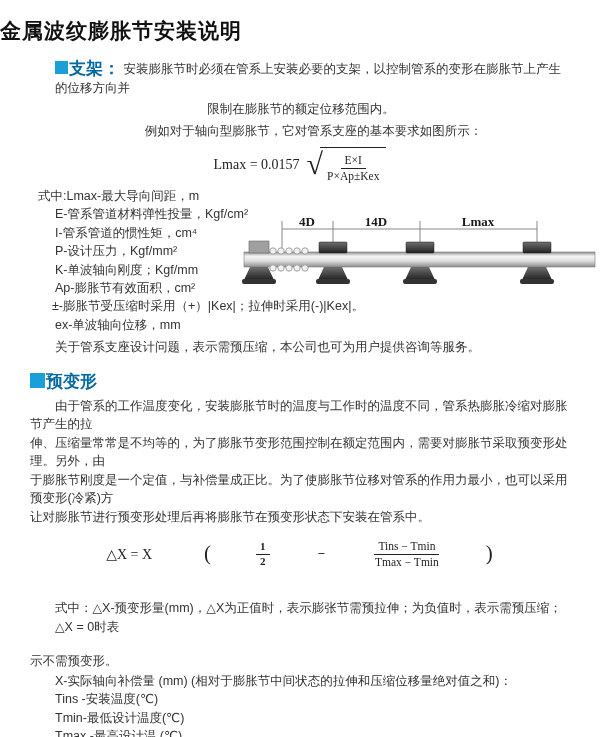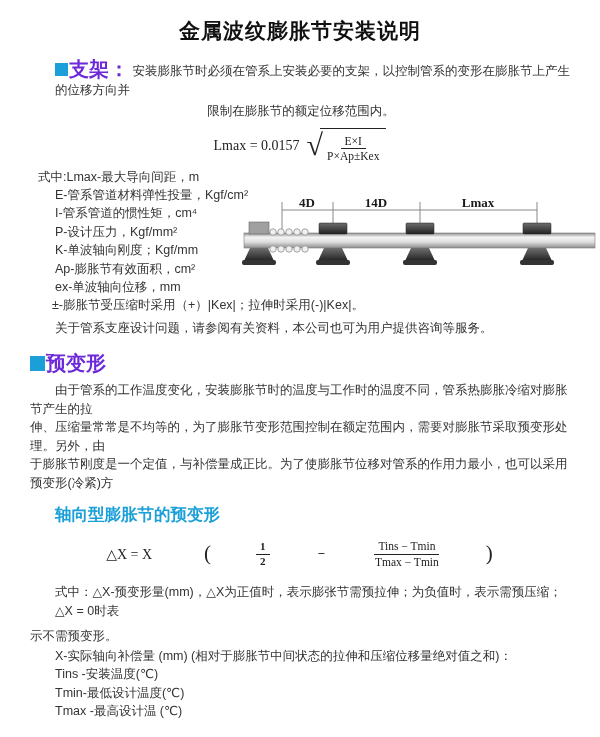--- a/index.html
+++ b/index.html
@@ -1,28 +1,28 @@
 <!DOCTYPE html>
 <html><head>
 <meta charset="utf-8">
 <style>
   html,body{margin:0;padding:0;background:#ffffff;}
   .page{
     width:600px;height:737px;background:#ffffff;position:relative;overflow:hidden;
     font-family:"Liberation Sans","DejaVu Sans",sans-serif;color:#333;
   }
   .title{
-    text-align:center;font-size:21px;font-weight:bold;color:#111;
+    font-size:21px;font-weight:bold;color:#111;
     padding-top:17px;margin:0;letter-spacing:1px;
   }
   .txt{font-size:12.5px;line-height:18.5px;color:#333;}
   .lead-row{margin:15px 28px 0 55px;}
   .sq{display:inline-block;width:13px;height:13px;background:#1b9fd8;vertical-align:-1px;margin-right:1px;}
   .sq2{display:inline-block;width:15px;height:15px;background:#1b9fd8;vertical-align:-2px;margin-right:1px;}
-  .sec-label{color:#6d28d9;font-size:20px;font-weight:bold;vertical-align:-1px;}
+  .sec-label{color:#0369a1;font-size:17px;font-weight:bold;vertical-align:-1px;}
   .cont{margin:3px 28px 0 30px;text-align:center;}
   .indent55{margin-left:55px;}
   
   .formula{display:flex;align-items:center;justify-content:center;
     font-family:"Liberation Serif","DejaVu Serif",serif;color:#222;}
   .f1{margin-top:7px;height:36px;}
   .f-lhs{font-weight:normal;font-size:14px;margin-right:7px;}
   .sqrt-glyph{font-size:30px;font-weight:400;line-height:1;margin-right:-3px;transform:translateY(-1px);}
   .radicand{border-top:1.4px solid #222;padding:2px 5px 0 5px;}
   .frac{display:inline-flex;flex-direction:column;align-items:center;
@@ -37,62 +37,63 @@
   .defs-wrap{position:relative;margin:4px 0 0 38px;min-height:150px;}
   .defs-wrap .d{line-height:18.4px;}
   .pl17{padding-left:17px;}
   .pl14{padding-left:14px;}
   .note-row{margin:1px 28px 0 55px;}
   
   .sec2-head{margin:13px 0 0 30px;}
   .para{margin:4px 28px 0 30px;}
   .para .ind{text-indent:25px;}
   .sub-head{color:#1b9fd8;font-size:16.5px;font-weight:bold;margin:12px 0 0 55px;}
-  .axnote1{margin:10px 28px 0 55px;}
-  .axnote2{margin:7px 28px 0 30px;}
+  .axnote1{margin:26px 28px 0 55px;}
+  .axnote2{margin:16px 28px 0 30px;}
   .axdefs{margin:1px 28px 0 55px;}
   .axdefs .d{line-height:18.6px;}
   
   .diagram{position:absolute;left:204px;top:27px;width:355px;height:85px;}
   .dimlabel{font-family:"Liberation Serif","DejaVu Serif",serif;font-weight:bold;
     font-size:13px;fill:#1a1a1a;}
 </style>
 </head>
 <body>
 
 <div class="page">
 
   <h1 class="title">金属波纹膨胀节安装说明</h1>
 
   <div class="lead-row txt">
     <span class="sq"></span><span class="sec-label">支架：</span>
     <span>安装膨胀节时必须在管系上安装必要的支架，以控制管系的变形在膨胀节上产生的位移方向并</span>
   </div>
   <div class="cont txt">限制在膨胀节的额定位移范围内。</div>
+  <div class="cont txt indent55" style="margin-left:55px">例如对于轴向型膨胀节，它对管系支座的基本要求如图所示：</div>
 
   <div class="formula f1">
     <span class="f-lhs">Lmax = 0.0157</span>
     <span class="sqrt-glyph">√</span>
     <span class="radicand">
       <span class="frac">
         <span class="num">E×I</span>
         <span class="den">P×Ap±Kex</span>
       </span>
     </span>
   </div>
 
   <div class="defs-wrap txt">
     <div class="d">式中:Lmax-最大导向间距，m</div>
     <div class="d pl17">E-管系管道材料弹性投量，Kgf/cm²</div>
     <div class="d pl17">I-管系管道的惯性矩，cm⁴</div>
     <div class="d pl17">P-设计压力，Kgf/mm²</div>
     <div class="d pl17">K-单波轴向刚度；Kgf/mm</div>
     <div class="d pl17">Ap-膨胀节有效面积，cm²</div>
+    <div class="d pl14">±-膨胀节受压缩时采用（+）|Kex|；拉伸时采用(-)|Kex|。</div>
     <div class="d pl17">ex-单波轴向位移，mm</div>
-    <div class="d pl14">±-膨胀节受压缩时采用（+）|Kex|；拉伸时采用(-)|Kex|。</div>
 
     <svg class="diagram" viewBox="0 0 355 85">
       <defs>
         <linearGradient id="pipeG" x1="0" y1="0" x2="0" y2="1">
           <stop offset="0" stop-color="#8d8d8d"></stop>
           <stop offset="0.28" stop-color="#f4f4f4"></stop>
           <stop offset="0.6" stop-color="#dedede"></stop>
           <stop offset="1" stop-color="#8d8d8d"></stop>
         </linearGradient>
         <linearGradient id="pedG" x1="0" y1="0" x2="0" y2="1">
@@ -142,32 +143,32 @@
         <rect x="161" y="65" width="34" height="5" rx="2" fill="#333"></rect>
       </g>
       <g>
         <rect x="281" y="28" width="28" height="11" rx="1" fill="url(#pedG)" stroke="#222" stroke-width="0.5"></rect>
         <path d="M 286 53 L 304 53 L 310 66 L 280 66 Z" fill="url(#pedG)"></path>
         <rect x="278" y="65" width="34" height="5" rx="2" fill="#333"></rect>
       </g>
     </svg>
   </div>
 
-  <div class="note-row txt">关于管系支座设计问题，请参阅有关资料，本公司也可为用户提供咨询等服务。</div>
+  <div class="note-row txt">关于管系支座设计问题，表示需预压缩，本公司也可为用户提供咨询等服务。</div>
 
   <div class="sec2-head">
     <span class="sq2"></span><span class="sec-label">预变形</span>
   </div>
   <div class="para txt">
     <div class="ind">由于管系的工作温度变化，安装膨胀节时的温度与工作时的温度不同，管系热膨胀冷缩对膨胀节产生的拉</div>
     <div>伸、压缩量常常是不均等的，为了膨胀节变形范围控制在额定范围内，需要对膨胀节采取预变形处理。另外，由</div>
     <div>于膨胀节刚度是一个定值，与补偿量成正比。为了使膨胀节位移对管系的作用力最小，也可以采用预变形(冷紧)方</div>
+    <div>让对膨胀节进行预变形处理后再将膨胀节在预变形状态下安装在管系中。</div>
   </div>
 
-  <div class="sub-head">轴向型膨胀节的预变形</div>
 
   <div class="formula f2">
     <span class="f-lhs">△X = X</span>
     <span class="paren">(</span>
     <span class="frac up">
       <span class="num">1</span>
       <span class="den">2</span>
     </span>
     <span class="f-op">−</span>
     <span class="frac">

